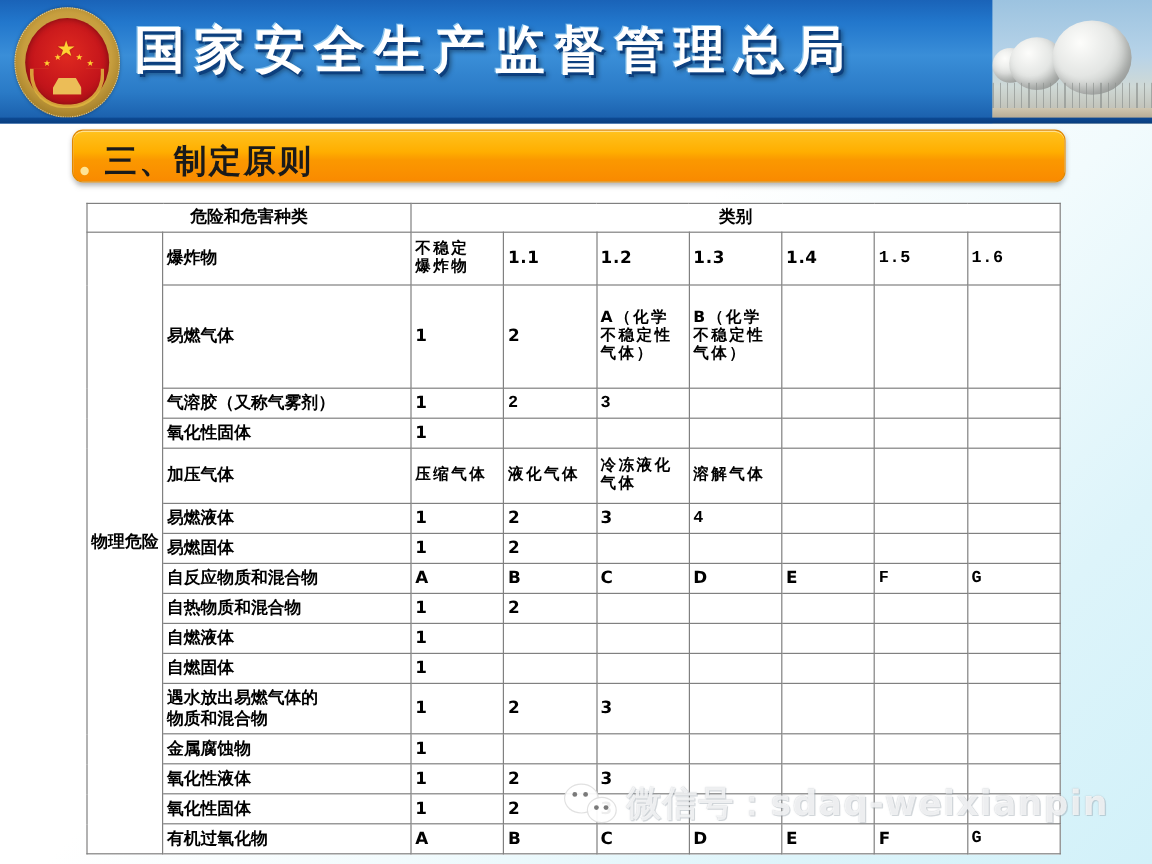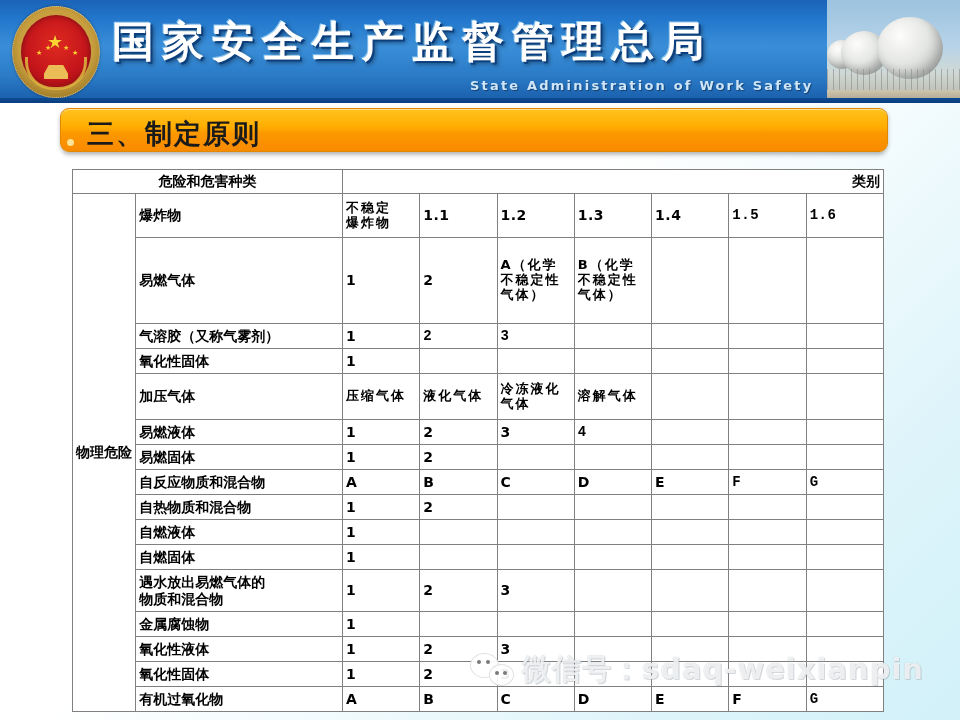--- a/index.html
+++ b/index.html
@@ -241,21 +241,21 @@
   }
   th.hdr-left {
     text-align: center;
     vertical-align: middle;
     background: #f1f1f1;
     font-size: 15px;
     height: 24px;
     margin-left: 44px;
   }
   th.hdr-right {
-    text-align: right;
+    text-align: center;
     vertical-align: middle;
     background: #f1f1f1;
     font-size: 15px;
   }
   td.cell {
     text-align: left;
     vertical-align: middle;
     padding-left: 5px;
     font-size: 14px;
     letter-spacing: 0.5px;
@@ -331,21 +331,20 @@
           <i class="ss2">★</i>
           <i class="ss3">★</i>
           <i class="ss4">★</i>
       </div>
       <div class="emblem-gate"></div>
       <div class="emblem-wheat"></div>
     </div>
   </div>
 
   <div class="banner-title">国家安全生产监督管理总局</div>
-  <div class="banner-subtitle">State  Administration  of  Work  Safety</div>
 
   <div class="banner-photo">
     <div class="tank tank-sm"></div>
     <div class="tank tank-mid"></div>
     <div class="tank tank-big"></div>
     <div class="tank-legs"></div>
     <div class="ground"></div>
   </div>
 
   <div class="banner-bottom-edge"></div>

